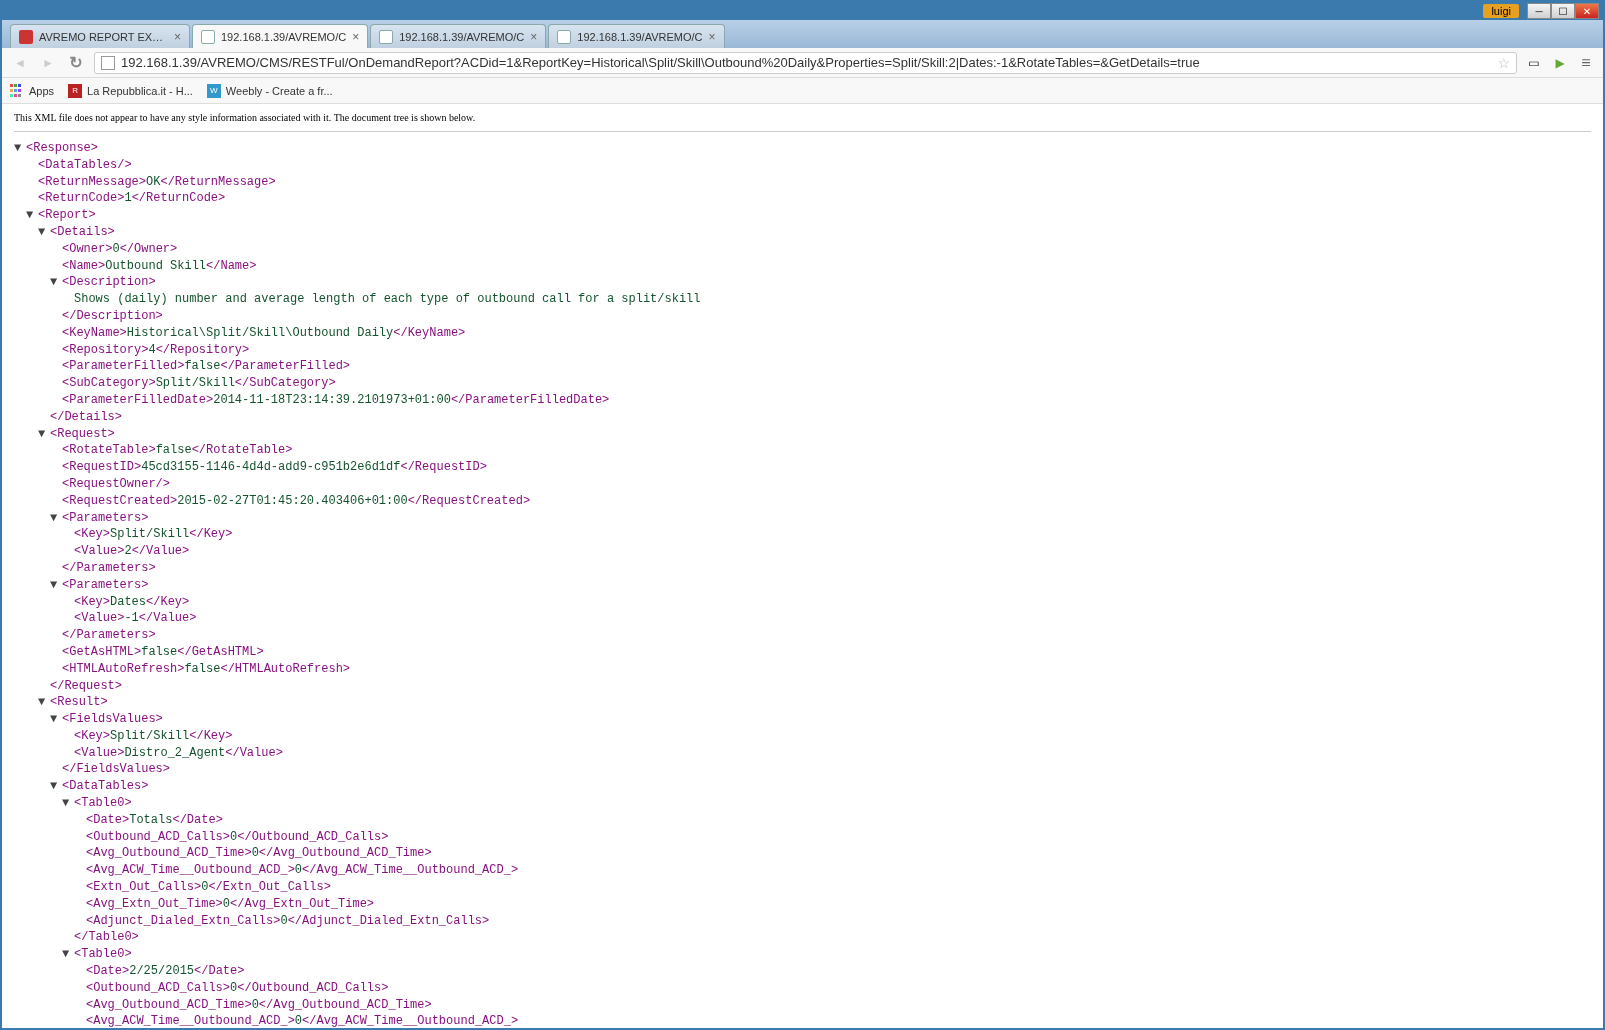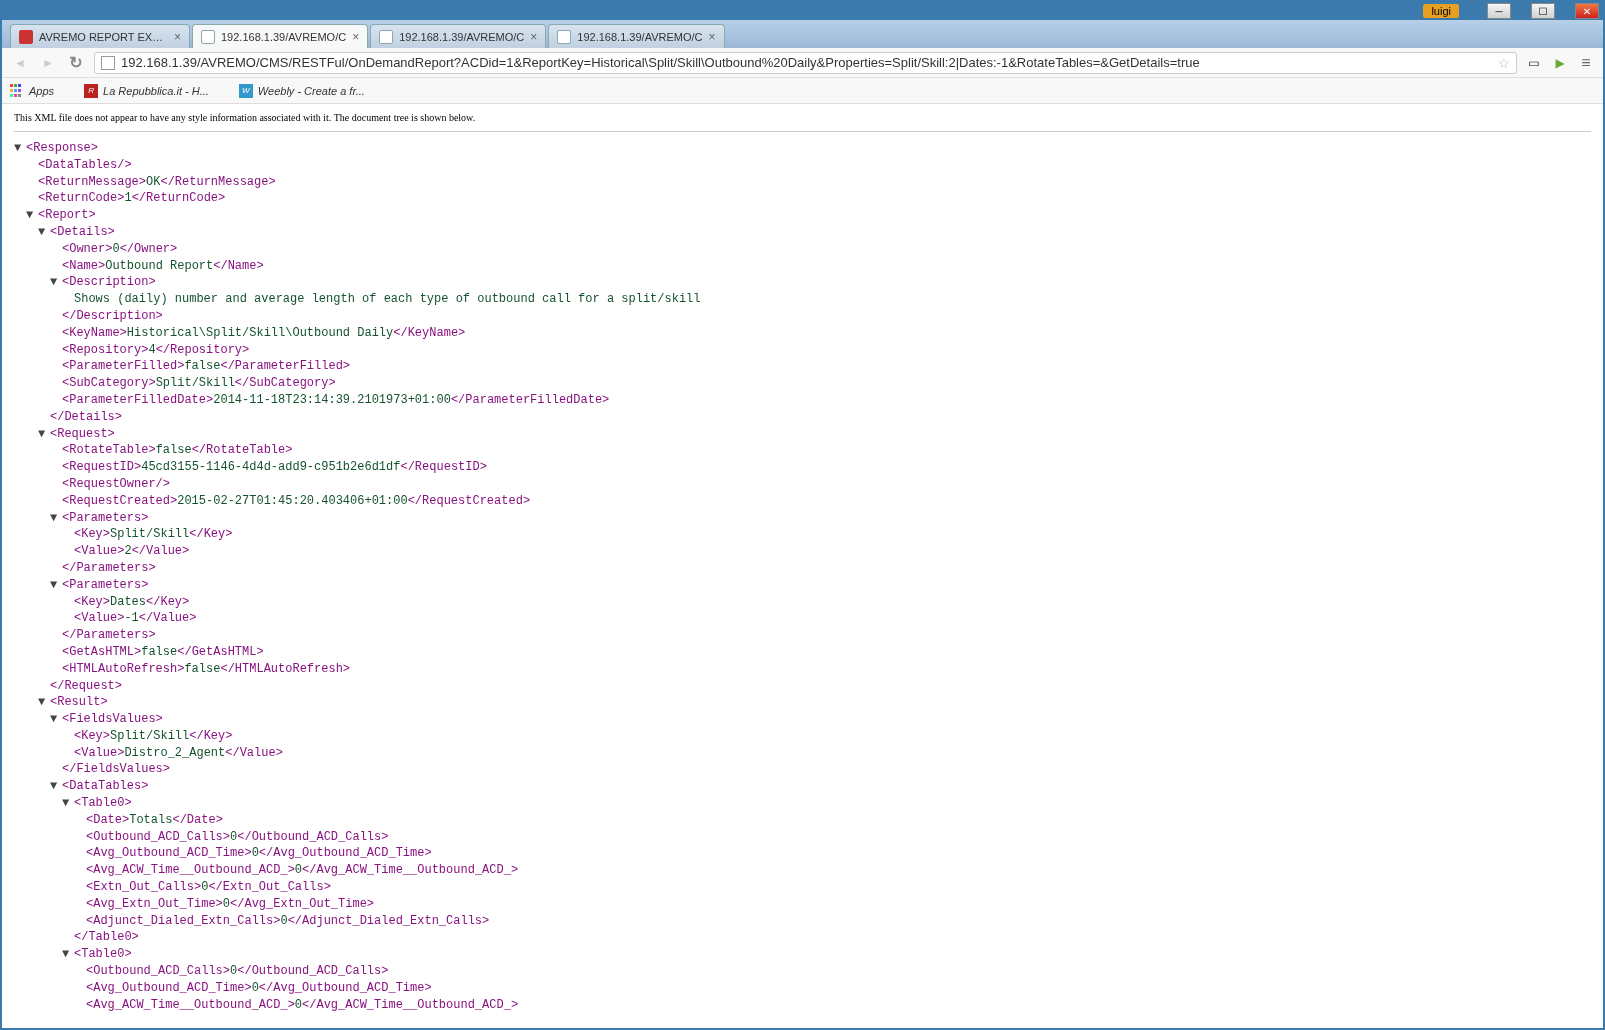--- a/index.html
+++ b/index.html
@@ -1,20 +1,20 @@
 <!DOCTYPE html>
 <html><head>
   <meta charset="utf-8">
   <style>
     * { margin: 0; padding: 0; box-sizing: border-box; }
     body { font-family: Arial, sans-serif; font-size: 12px; overflow: hidden; }
     
     
     .window-frame { width: 100%; height: 1030px; background: #3a7aad; padding: 2px; }
-    .titlebar { height: 18px; display: flex; justify-content: flex-end; align-items: center; gap: 20px; padding-right: 4px; text-align: center; }
+    .titlebar { height: 18px; display: flex; justify-content: flex-end; align-items: center; gap: 0; padding-right: 4px; text-align: center; }
     .user-label { background: #e8a020; color: #000; padding: 1px 8px; font-size: 11px; border-radius: 2px; margin-right: 8px; }
     .win-btn { width: 24px; height: 16px; background: linear-gradient(#f5f5f5,#d0d0d0); border: 1px solid #888; display: flex; align-items: center; justify-content: center; font-size: 10px; cursor: pointer; }
     .win-btn.close { background: linear-gradient(#e74,#c22); color: #fff; }
     
     
     .tab-strip { height: 28px; background: linear-gradient(#b8d0e8,#9ab8d6); display: flex; align-items: flex-end; padding-left: 8px; gap: 2px; }
     .tab { height: 24px; padding: 4px 8px; background: linear-gradient(#d8e4f0,#c0d0e0); border-radius: 4px 4px 0 0; display: flex; align-items: center; gap: 6px; font-size: 11px; color: #333; border: 1px solid #8aa; border-bottom: none; max-width: 180px; cursor: pointer; }
     .tab.active { background: #f8f8f8; }
     .tab .favicon { width: 14px; height: 14px; background: #ddd; border-radius: 2px; flex-shrink: 0; }
     .tab .favicon.a { background: #c33; }
@@ -29,21 +29,21 @@
     .reload-icon { font-size: 16px; font-weight: bold; }
     .omnibox { flex: 1; height: 22px; border: 1px solid #ccc; border-radius: 3px; display: flex; align-items: center; padding: 0 6px; font-size: 13px; color: #333; background: #fff; }
     .omnibox .page-icon { width: 14px; height: 14px; border: 1px solid #999; margin-right: 6px; }
     .omnibox .star { color: #bbb; font-size: 14px; }
     .omnibox .url-text { flex: 1; overflow: hidden; text-overflow: ellipsis; white-space: nowrap; }
     .device-icon, .idm-icon, .menu-icon { width: 18px; height: 18px; display: flex; align-items: center; justify-content: center; cursor: pointer; }
     .idm-icon { color: #6a3; }
     .menu-icon { font-size: 16px; color: #666; }
     
     
-    .bookmarks-bar { height: 26px; background: #f8f8f8; border-bottom: 1px solid #ddd; display: flex; align-items: center; padding: 0 8px; gap: 30px; font-size: 11px; font-style: italic; }
+    .bookmarks-bar { height: 26px; background: #f8f8f8; border-bottom: 1px solid #ddd; display: flex; align-items: center; padding: 0 8px; gap: 14px; font-size: 11px; }
     .bookmark { display: flex; align-items: center; gap: 5px; color: #333; cursor: pointer; }
     .bookmark .bm-icon { width: 14px; height: 14px; }
     .apps-icon { display: grid; grid-template-columns: repeat(3,3px); gap: 1px; }
     .apps-icon span { width: 3px; height: 3px; background: #666; }
     .apps-icon span:nth-child(1){background:#e44}.apps-icon span:nth-child(2){background:#4a4}.apps-icon span:nth-child(3){background:#44e}
     .apps-icon span:nth-child(4){background:#ea4}.apps-icon span:nth-child(5){background:#4ae}.apps-icon span:nth-child(6){background:#a4e}
     .apps-icon span:nth-child(7){background:#4ea}.apps-icon span:nth-child(8){background:#e4a}.apps-icon span:nth-child(9){background:#888}
     
     
     .content { background: #fff; height: calc(100% - 102px); overflow-y: auto; padding: 8px 12px; position: relative; }
@@ -146,21 +146,21 @@
     <div class="xml-notice">This XML file does not appear to have any style information associated with it. The document tree is shown below.</div>
 
     <div class="xml-tree">
       <div class="node indent-1"><span class="toggle">▼</span><span class="tag">&lt;Response&gt;</span></div>
       <div class="node indent-2"><span class="tag">&lt;DataTables/&gt;</span></div>
       <div class="node indent-2"><span class="tag">&lt;ReturnMessage&gt;</span><span class="txt">OK</span><span class="tag">&lt;/ReturnMessage&gt;</span></div>
       <div class="node indent-2"><span class="tag">&lt;ReturnCode&gt;</span><span class="txt">1</span><span class="tag">&lt;/ReturnCode&gt;</span></div>
       <div class="node indent-2"><span class="toggle">▼</span><span class="tag">&lt;Report&gt;</span></div>
       <div class="node indent-3"><span class="toggle">▼</span><span class="tag">&lt;Details&gt;</span></div>
       <div class="node indent-4"><span class="tag">&lt;Owner&gt;</span><span class="txt">0</span><span class="tag">&lt;/Owner&gt;</span></div>
-      <div class="node indent-4"><span class="tag">&lt;Name&gt;</span><span class="txt">Outbound Report</span><span class="tag">&lt;/Name&gt;</span></div>
+      <div class="node indent-4"><span class="tag">&lt;Name&gt;</span><span class="txt">Outbound Skill</span><span class="tag">&lt;/Name&gt;</span></div>
       <div class="node indent-4"><span class="toggle">▼</span><span class="tag">&lt;Description&gt;</span></div>
       <div class="node indent-5"><span class="txt">Shows (daily) number and average length of each type of outbound call for a split/skill</span></div>
       <div class="node indent-4"><span class="tag">&lt;/Description&gt;</span></div>
       <div class="node indent-4"><span class="tag">&lt;KeyName&gt;</span><span class="txt">Historical\Split/Skill\Outbound Daily</span><span class="tag">&lt;/KeyName&gt;</span></div>
       <div class="node indent-4"><span class="tag">&lt;Repository&gt;</span><span class="txt">4</span><span class="tag">&lt;/Repository&gt;</span></div>
       <div class="node indent-4"><span class="tag">&lt;ParameterFilled&gt;</span><span class="txt">false</span><span class="tag">&lt;/ParameterFilled&gt;</span></div>
       <div class="node indent-4"><span class="tag">&lt;SubCategory&gt;</span><span class="txt">Split/Skill</span><span class="tag">&lt;/SubCategory&gt;</span></div>
       <div class="node indent-4"><span class="tag">&lt;ParameterFilledDate&gt;</span><span class="txt">2014-11-18T23:14:39.2101973+01:00</span><span class="tag">&lt;/ParameterFilledDate&gt;</span></div>
       <div class="node indent-3"><span class="tag">&lt;/Details&gt;</span></div>
       <div class="node indent-3"><span class="toggle">▼</span><span class="tag">&lt;Request&gt;</span></div>
@@ -188,19 +188,20 @@
       <div class="node indent-5"><span class="toggle">▼</span><span class="tag">&lt;Table0&gt;</span></div>
       <div class="node indent-6"><span class="tag">&lt;Date&gt;</span><span class="txt">Totals</span><span class="tag">&lt;/Date&gt;</span></div>
       <div class="node indent-6"><span class="tag">&lt;Outbound_ACD_Calls&gt;</span><span class="txt">0</span><span class="tag">&lt;/Outbound_ACD_Calls&gt;</span></div>
       <div class="node indent-6"><span class="tag">&lt;Avg_Outbound_ACD_Time&gt;</span><span class="txt">0</span><span class="tag">&lt;/Avg_Outbound_ACD_Time&gt;</span></div>
       <div class="node indent-6"><span class="tag">&lt;Avg_ACW_Time__Outbound_ACD_&gt;</span><span class="txt">0</span><span class="tag">&lt;/Avg_ACW_Time__Outbound_ACD_&gt;</span></div>
       <div class="node indent-6"><span class="tag">&lt;Extn_Out_Calls&gt;</span><span class="txt">0</span><span class="tag">&lt;/Extn_Out_Calls&gt;</span></div>
       <div class="node indent-6"><span class="tag">&lt;Avg_Extn_Out_Time&gt;</span><span class="txt">0</span><span class="tag">&lt;/Avg_Extn_Out_Time&gt;</span></div>
       <div class="node indent-6"><span class="tag">&lt;Adjunct_Dialed_Extn_Calls&gt;</span><span class="txt">0</span><span class="tag">&lt;/Adjunct_Dialed_Extn_Calls&gt;</span></div>
       <div class="node indent-5"><span class="tag">&lt;/Table0&gt;</span></div>
       <div class="node indent-5"><span class="toggle">▼</span><span class="tag">&lt;Table0&gt;</span></div>
+      <div class="node indent-6"><span class="tag">&lt;Date&gt;</span><span class="txt">2/25/2015</span><span class="tag">&lt;/Date&gt;</span></div>
       <div class="node indent-6"><span class="tag">&lt;Outbound_ACD_Calls&gt;</span><span class="txt">0</span><span class="tag">&lt;/Outbound_ACD_Calls&gt;</span></div>
       <div class="node indent-6"><span class="tag">&lt;Avg_Outbound_ACD_Time&gt;</span><span class="txt">0</span><span class="tag">&lt;/Avg_Outbound_ACD_Time&gt;</span></div>
       <div class="node indent-6"><span class="tag">&lt;Avg_ACW_Time__Outbound_ACD_&gt;</span><span class="txt">0</span><span class="tag">&lt;/Avg_ACW_Time__Outbound_ACD_&gt;</span></div>
 
     </div>
   </div>
 </div>
 
 </body></html>

